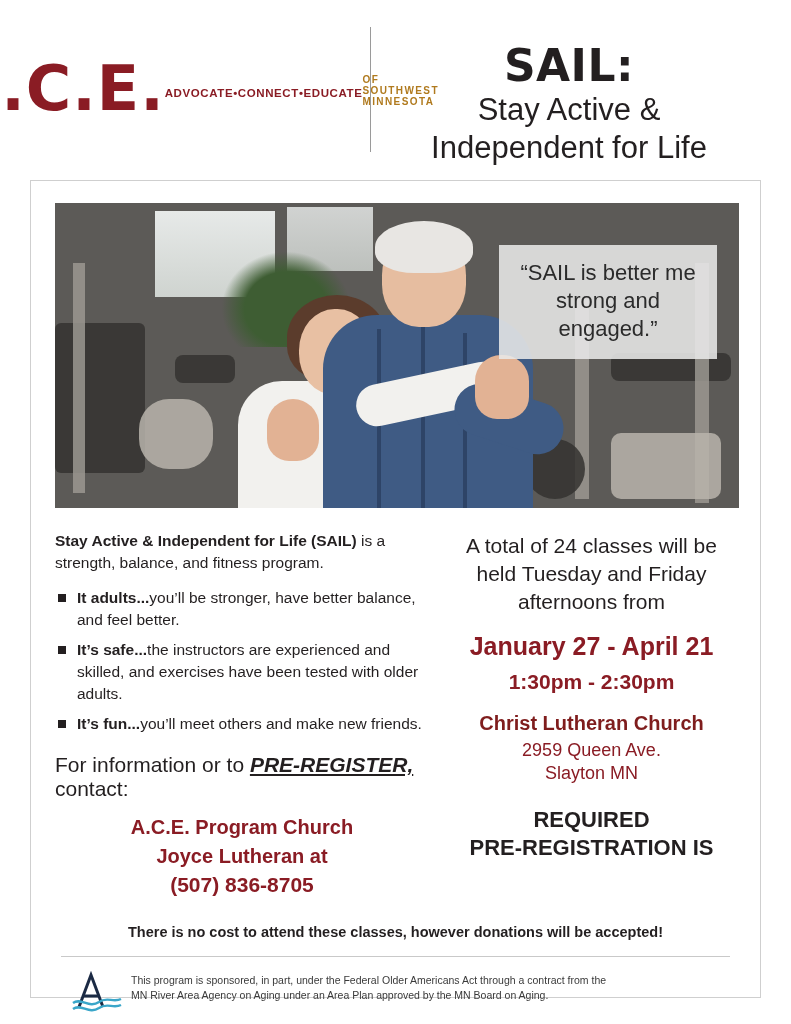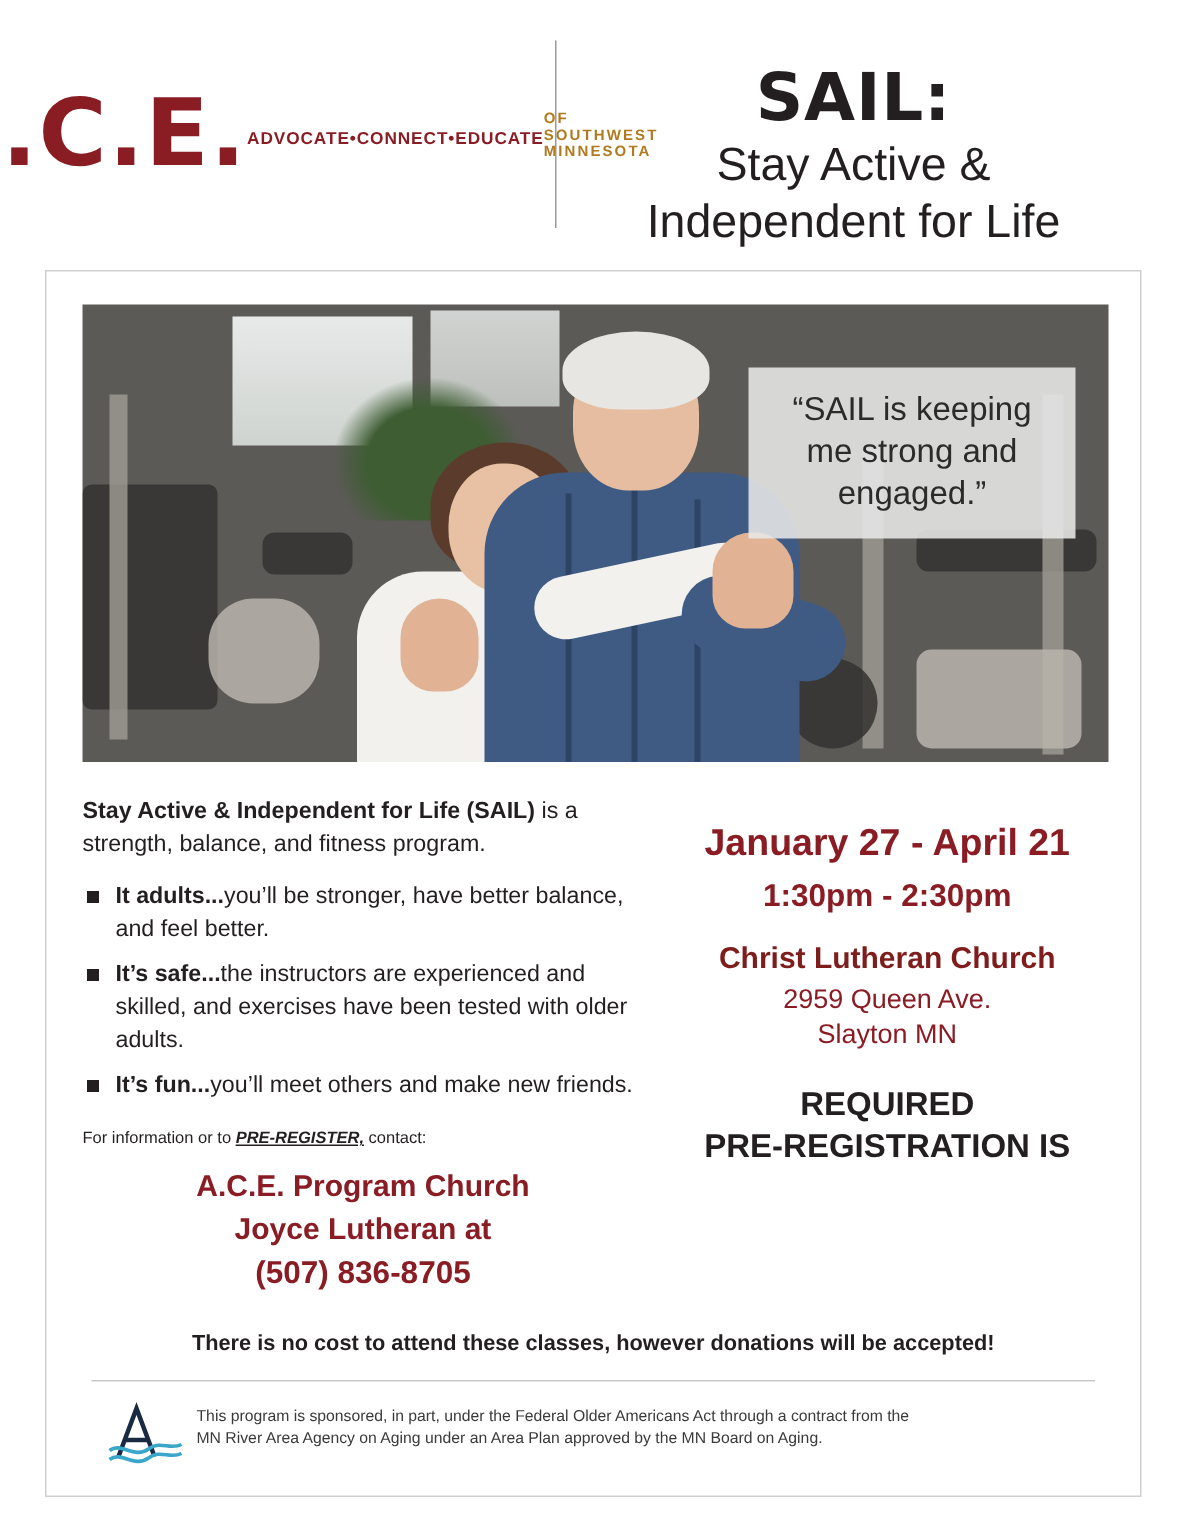--- a/index.html
+++ b/index.html
@@ -216,21 +216,21 @@
   ul.features li::before {
     content: "";
     position: absolute;
     left: 3px; top: 7px;
     width: 8px; height: 8px;
     background: #231f20;
   }
   ul.features li b { font-weight: bold; }
   .contact-line {
     margin-top: 18px;
-    font-size: 11px;
+    font-size: 21px;
   }
   .contact-line .pre {
     font-weight: bold;
     font-style: italic;
     text-decoration: underline;
   }
   .contact-block {
     margin-top: 12px;
     text-align: center;
     color: #8a1c24;
@@ -360,21 +360,21 @@
       </div>
       <div class="person-m-beard"></div>
       <div class="person-m-head"></div>
       <div class="person-m-hair"></div>
 
       <div class="arm-w"></div>
       <div class="arm-m"></div>
       <div class="thumb1"></div>
       <div class="thumb2"></div>
 
-      <div class="quote-box">“SAIL is keeping me strong and engaged.”</div>
+      <div class="quote-box">“SAIL is better me strong and engaged.”</div>
     </div>
 
     <div class="cols">
 
       <div class="col-left">
         <div class="lead">
           <b>Stay Active &amp; Independent for Life (SAIL)</b><span> is a strength, balance, and fitness program.</span>
         </div>
 
         <ul class="features">
@@ -394,20 +394,25 @@
         </div>
 
         <div class="contact-block">
           <div>A.C.E. Program Church</div>
           <div>Joyce Lutheran at</div>
           <div class="phone">(507) 836-8705</div>
         </div>
       </div>
 
       <div class="col-right">
+        <div class="right-top">
+          <div>A total of 24 classes will be</div>
+          <div>held Tuesday and Friday</div>
+          <div>afternoons from</div>
+        </div>
         <div class="dates">January 27 - April 21</div>
         <div class="times">1:30pm - 2:30pm</div>
         <div class="venue">Christ Lutheran Church</div>
         <div class="venue-addr">
           <div>2959 Queen Ave.</div>
           <div>Slayton MN</div>
         </div>
         <div class="prereg">
           <div>REQUIRED</div>
           <div>PRE-REGISTRATION IS</div>

